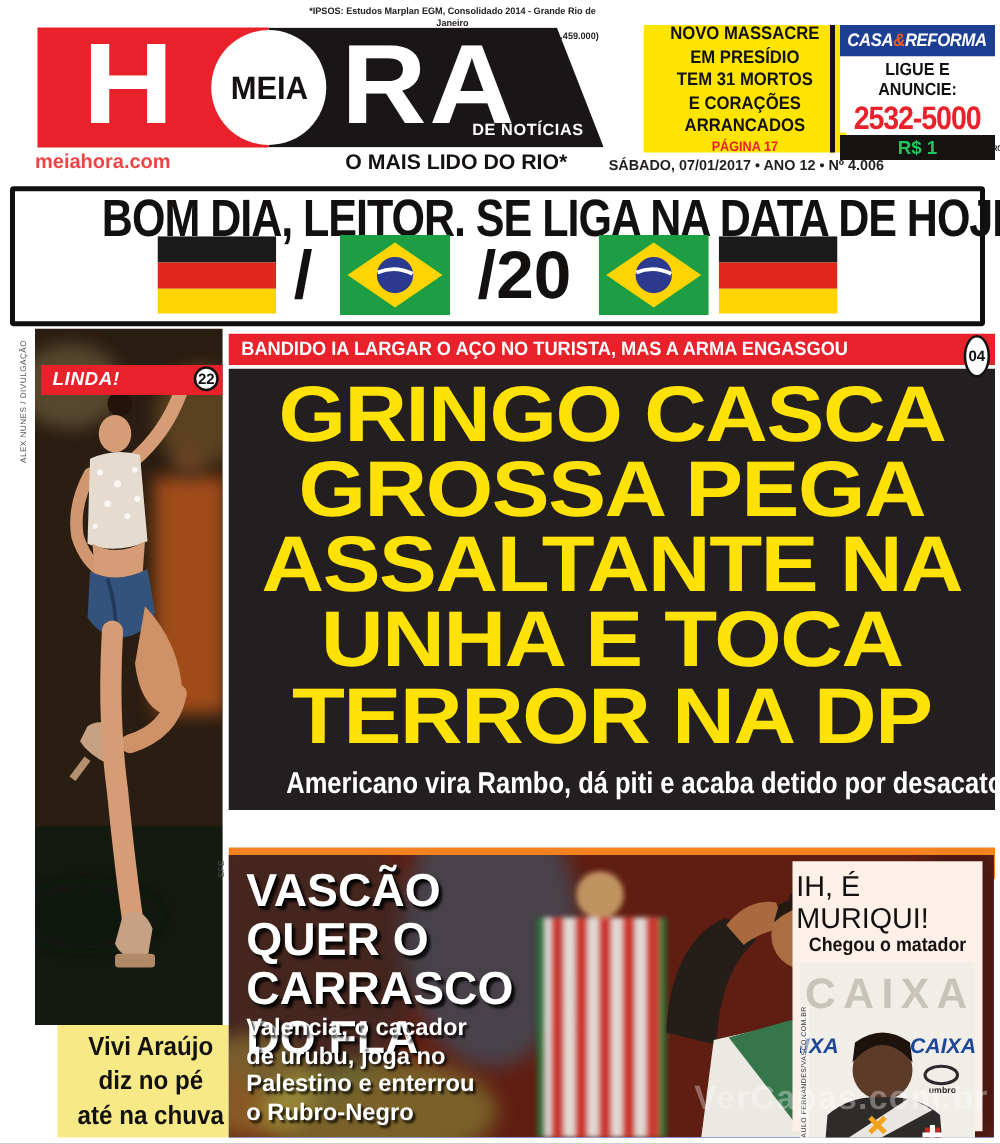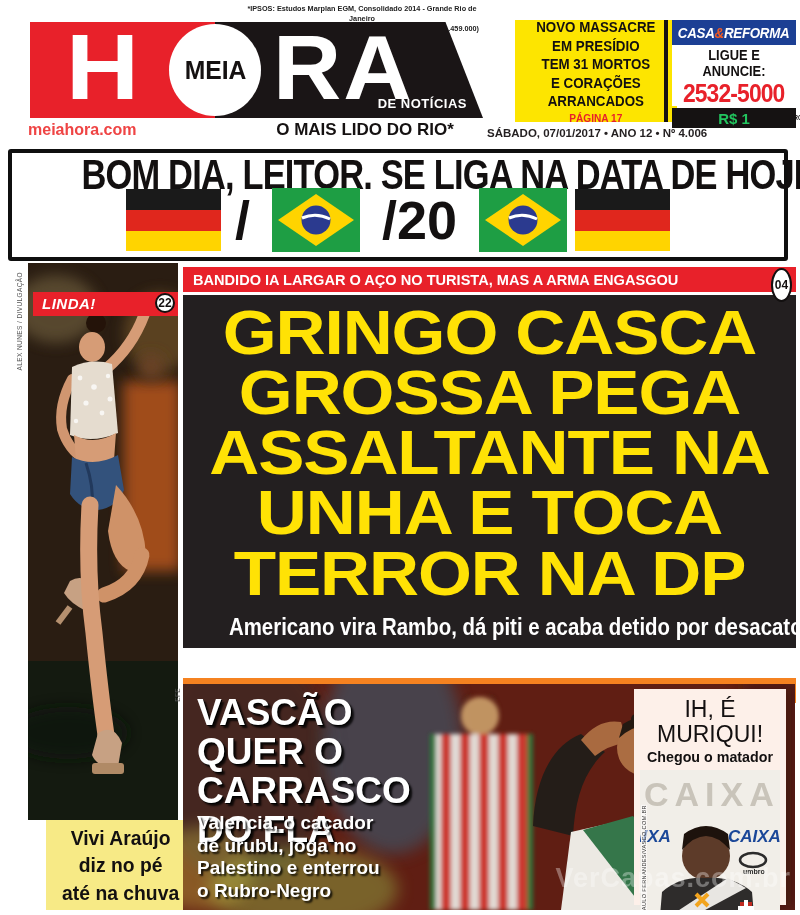--- a/index.html
+++ b/index.html
@@ -78,21 +78,21 @@
   .esportes-bar{position:absolute;left:183px;top:658px;width:613px;height:25px;background:#f58220;margin-top:20px;}
   .esportes-label{position:absolute;left:10px;top:0;line-height:25px;color:#fff;font-weight:800;font-style:italic;font-size:15.5px;
                   transform:scaleX(.94);transform-origin:0 50%;}
   .sports{position:absolute;left:183px;top:684px;width:612px;height:226px;background:#1d4ed8;overflow:hidden;}
   .sports svg.scene{position:absolute;left:0;top:0;}
   .vascao{position:absolute;left:14px;top:10px;color:#fff;font-size:37px;font-weight:900;line-height:1.05;
           text-shadow:3px 3px 2px rgba(0,0,0,.8),1px 1px 0 #000;z-index:3;}
   .sports-caption{position:absolute;left:14px;bottom:8px;color:#fff;font-size:19px;font-weight:700;line-height:1.18;
                   text-shadow:2px 2px 2px rgba(0,0,0,.85);z-index:3;}
   .muriqui{position:absolute;right:9px;top:5px;width:152px;height:216px;background:#fdf0e9;z-index:4;padding:3px;}
-  .muriqui-title{margin-top:5px;text-align:center;font-size:23px;font-weight:400;line-height:1.08;color:#131010;}
+  .muriqui-title{margin-top:5px;font-size:23px;font-weight:400;line-height:1.08;color:#131010;}
   .muriqui-sub{text-align:center;font-size:15.5px;font-weight:800;color:#131010;transform:scaleX(.92);margin-top:1px;}
   .muriqui-photo{position:relative;width:140px;height:146px;margin:4px auto 0;overflow:hidden;background:#f1eee8;}
   .credit-muriqui{left:1px;bottom:2px;top:auto;font-size:5.5px;color:#333;background:rgba(255,255,255,.55);z-index:2;}
   .watermark{position:absolute;right:4px;bottom:16px;font-size:27px;font-weight:700;letter-spacing:1px;
              color:rgba(255,255,255,.34);z-index:6;}
 </style>
 </head>
 <body>
 
 <div id="page" data-name="newspaper-front-page">

